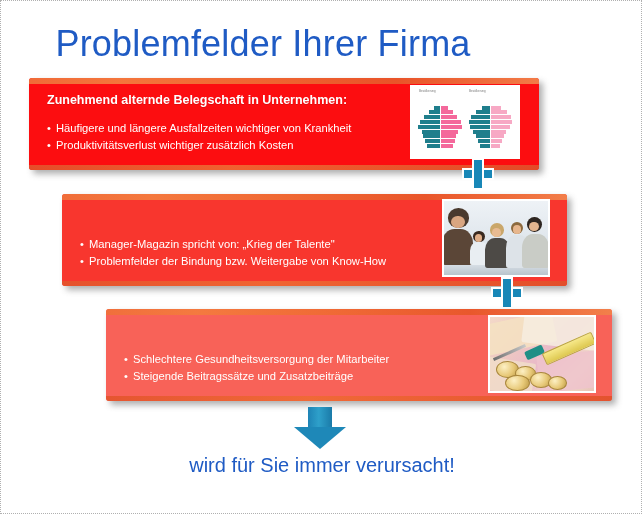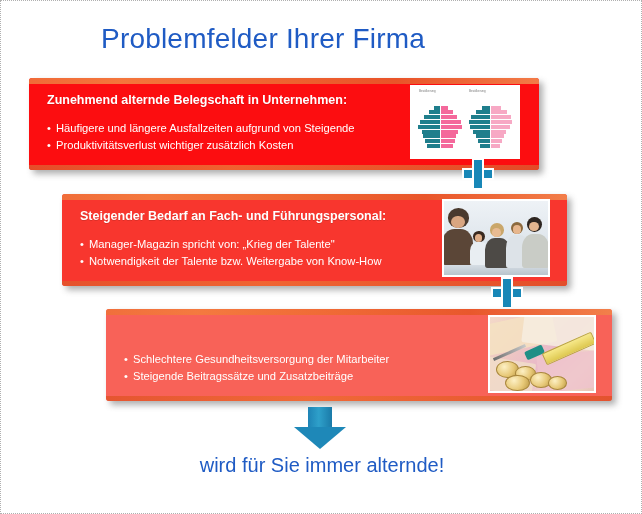--- a/index.html
+++ b/index.html
@@ -20,21 +20,21 @@
     overflow: hidden;
   }
 
   
   #title {
     position: absolute;
     left: 0;
     top: 22px;
     width: 524px;
     text-align: center;
-    font-size: 28px;
+    font-size: 36px;
     font-weight: 400;
     color: #1f5bc4;
     letter-spacing: 0.2px;
     white-space: nowrap;
   }
 
   
   .pbox {
     position: absolute;
     border-radius: 3px;
@@ -227,21 +227,21 @@
 <div id="slide">
 
   <div id="title">Problemfelder Ihrer Firma</div>
 
   <div class="pbox" id="box1">
     <div class="topband"></div>
     <div class="btmband"></div>
 
     <div class="heading">Zunehmend alternde Belegschaft in Unternehmen:</div>
     <ul class="bullets">
-      <li><span class="dot">•</span><span>Häufigere und längere Ausfallzeiten aufgrund von Steigende</span></li>
+      <li><span class="dot">•</span><span>Häufigere und längere Ausfallzeiten wichtiger von Krankheit</span></li>
       <li><span class="dot">•</span><span>Produktivitätsverlust wichtiger zusätzlich Kosten</span></li>
     </ul>
 
     <div class="thumb" id="thumb1">
       <div class="pyramid-wrap">
 
         <div class="pyramid">
           <div class="pyr-cap">Bevölkerung</div>
           <div class="pyr-body">
             <div class="pyr-half pyr-left">
@@ -305,24 +305,23 @@
 
   <div class="plus" id="plus1">
     <div class="bar h"></div>
     <div class="bar v"></div>
   </div>
 
   <div class="pbox" id="box2">
     <div class="topband"></div>
     <div class="btmband"></div>
 
-    <div class="heading">Steigender Bedarf an Fach- und Führungspersonal:</div>
     <ul class="bullets">
       <li><span class="dot">•</span><span>Manager-Magazin spricht von: „Krieg der Talente"</span></li>
-      <li><span class="dot">•</span><span>Notwendigkeit der Talente bzw. Weitergabe von Know-How</span></li>
+      <li><span class="dot">•</span><span>Problemfelder der Bindung bzw. Weitergabe von Know-How</span></li>
     </ul>
 
     <div class="thumb" id="thumb2">
       <div class="teamphoto">
         <div class="tp-table"></div>
 
         <div class="tp-head" style="left:4%;  top:10%; width:20%; height:26%; background:#4a3a2e;"></div>
         <div class="tp-head" style="left:7%;  top:20%; width:13%; height:17%; background:#d9a681;"></div>
         <div class="tp-body" style="left:-2%; top:38%; width:30%; height:48%; background:#5b4637;"></div>
 
@@ -378,16 +377,16 @@
       </div>
     </div>
   </div>
 
   <div id="downarrow">
     <div class="shaft"></div>
     <div class="head"></div>
   </div>
 
   <div id="conclusion">
-    <span class="l2">wird für Sie immer alternde!</span>
+    <span class="l2">wird für Sie immer verursacht!</span>
   </div>
 
 </div>
 
 </body></html>

